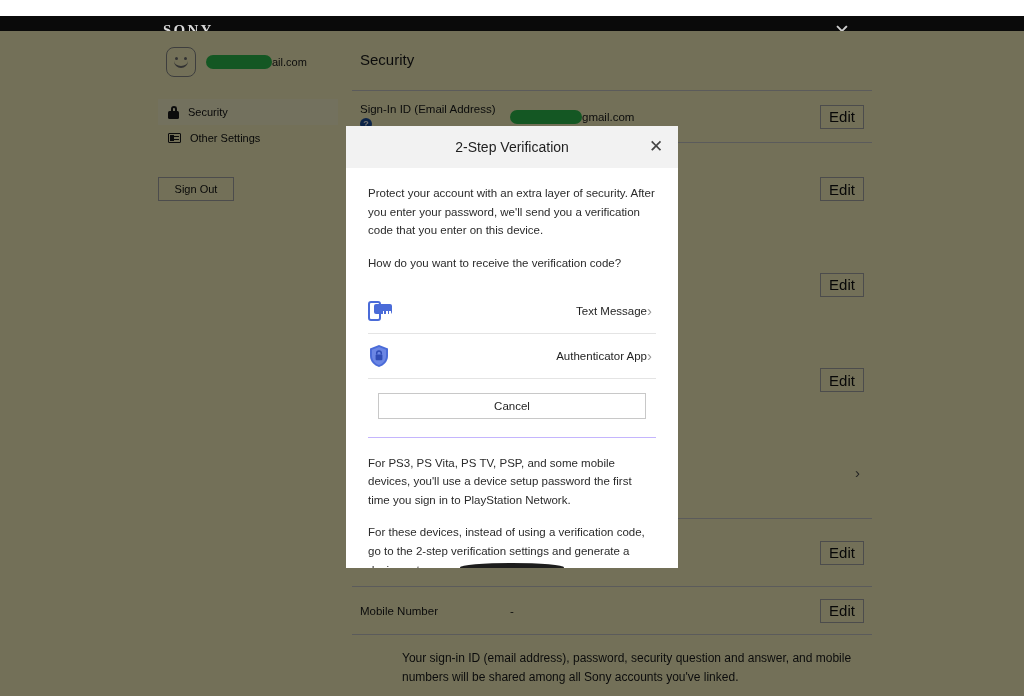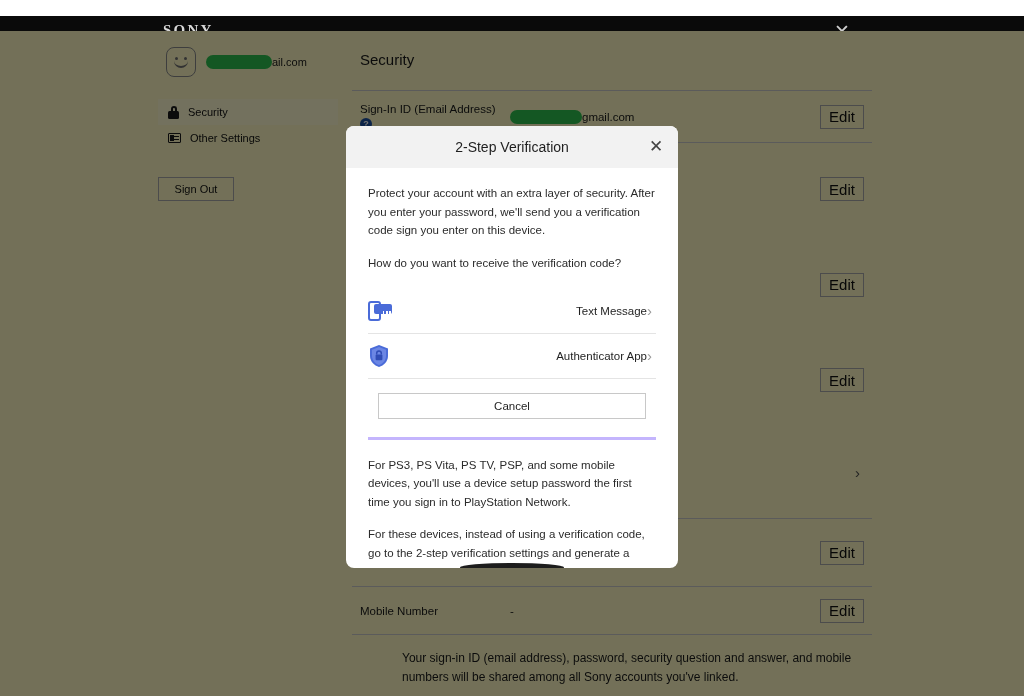--- a/index.html
+++ b/index.html
@@ -133,21 +133,20 @@
     pointer-events: none;
   }
 
   
   .modal {
     position: absolute;
     left: 346px; top: 126px;
     width: 332px; height: 442px;
     background: #ffffff;
     overflow: hidden;
-    border-radius: 8px;
   }
   .modal-header {
     position: relative;
     height: 42px; background: #f2f2f2;
     display: flex; align-items: center; justify-content: center;
   }
   .modal-title { font-size: 14px; color: #1f1f1f; }
   .modal-close {
     position: absolute; right: 10px; top: 9px;
     width: 24px; height: 24px; text-align: center; line-height: 24px;
@@ -181,21 +180,21 @@
     content:""; position:absolute; left:3px; bottom:1.5px;
     width:0;height:0;border-left:4px solid transparent;border-right:4px solid transparent;border-top:4px solid #4a6bd8;
   }
   .ico-sms .dots { position:absolute; left:8.5px; top:7.5px; display:flex; gap:1.6px; }
   .ico-sms .dots i { width:1.8px; height:3px; background:#fff; display:block; }
 
   
   .ico-shield { width: 22px; height: 24px; position: relative; flex:0 0 auto; }
   .ico-shield svg { display:block; }
 
-  .cancel-wrap { padding: 14px 10px 0 10px; border-bottom:3px solid #c4b5fd; padding-bottom:18px;}
+  .cancel-wrap { padding: 14px 10px 0 10px; border-bottom:1px solid #c4b5fd; padding-bottom:18px;}
   .cancel-btn {
     width: 100%; height: 26px;
     background: #fff; border: 1px solid #c8c8c8;
     font-size: 11.5px; color: #1f1f1f; cursor: pointer;
     font-family: "Liberation Sans", sans-serif;
   }
   .modal-foot { padding: 16px 22px 0 22px; }
 
   .modal-scroll-thumb {
     position: absolute; left: 50%; transform: translateX(-50%);
@@ -318,21 +317,21 @@
 
   <div class="dim"></div>
 
   <div class="modal">
     <div class="modal-header">
       <div class="modal-title">2-Step Verification</div>
       <div class="modal-close">✕</div>
     </div>
 
     <div class="modal-body">
-      <p class="modal-p">Protect your account with an extra layer of security. After you enter your password, we'll send you a verification code sign you enter on this device.</p>
+      <p class="modal-p">Protect your account with an extra layer of security. After you enter your password, we'll send you a verification code that you enter on this device.</p>
       <p class="modal-p">How do you want to receive the verification code?</p>
 
       <div class="option-list">
 
         <div class="option">
           <span class="ico-sms">
             <span class="phone"></span>
             <span class="bubble">
                 <span class="dots">
                   <i></i>

